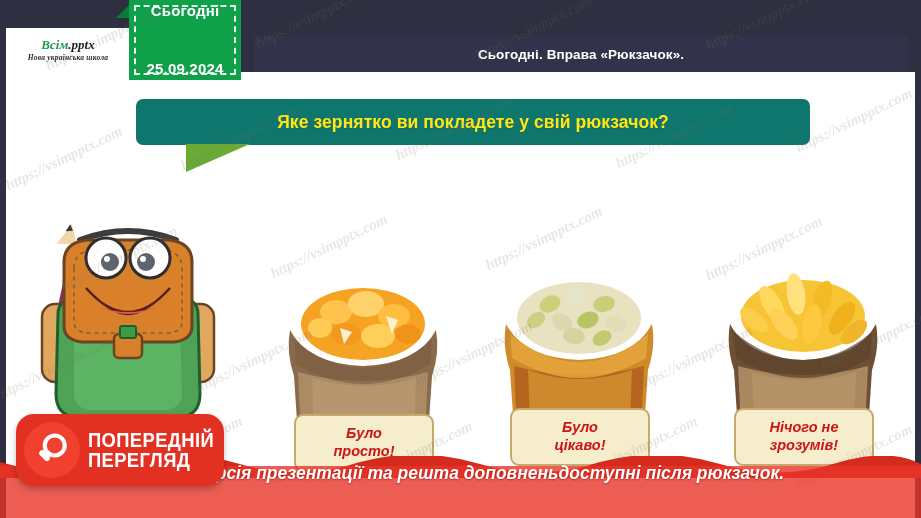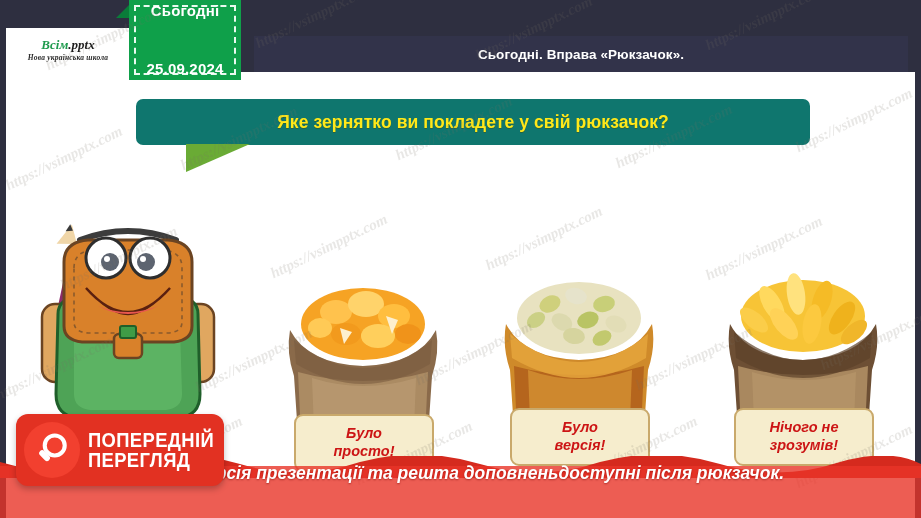--- a/index.html
+++ b/index.html
@@ -128,21 +128,21 @@
   .sack-label span {
     display:block;
     color:#cc1515; font-size:14.5px; font-weight:bold; font-style:italic;
     line-height:1.22; text-align:center; white-space:nowrap;
   }
   
   .preview-badge {
     position:absolute; left:16px; top:414px;
     width:208px; height:72px;
     background:#e23122;
-    border-radius:12px;
+    border-radius:18px;
     display:flex; align-items:center;
     box-shadow:0 3px 6px rgba(0,0,0,.25);
     z-index:20;
   }
   .magnifier {
     width:56px; height:56px; margin-left:8px;
     border-radius:50%;
     background:#f2402f;
     display:flex; align-items:center; justify-content:center;
     flex:none;
@@ -301,21 +301,21 @@
         <ellipse cx="118" cy="76" rx="10" ry="7" fill="#c2c96e" transform="rotate(-28 118 76)"></ellipse>
       </g>
       <path d="M22 62 Q18 84 26 108 L30 168 Q32 186 48 188 L142 188 Q158 186 160 168 L164 108 Q172 84 168 62
                Q150 96 95 98 Q40 96 22 62 Z" fill="#cf8a2a"></path>
       <path d="M30 104 Q95 122 160 104 L157 168 Q156 182 142 184 L48 184 Q34 182 33 168 Z" fill="#b5651d"></path>
       <path d="M44 108 Q95 126 148 108 L146 158 L46 158 Z" fill="#e0a03a" opacity=".6"></path>
       <path d="M26 72 Q60 100 95 100 Q130 100 164 72 L162 96 Q128 116 95 116 Q62 116 28 96 Z" fill="#e5a43c" opacity=".85"></path>
     </svg>
     <div class="sack-label">
       <span>Було</span>
-      <span>версія!</span>
+      <span>цікаво!</span>
     </div>
   </div>
 
   <div class="sack sack-3">
     <svg viewBox="0 0 190 200" width="190" height="200">
       <g>
         <ellipse cx="95" cy="54" rx="62" ry="36" fill="#f7c436"></ellipse>
         <ellipse cx="64" cy="42" rx="9" ry="20" fill="#ffd95e" transform="rotate(-30 64 42)"></ellipse>
         <ellipse cx="88" cy="32" rx="9" ry="21" fill="#ffe27e" transform="rotate(-8 88 32)"></ellipse>
         <ellipse cx="114" cy="38" rx="9" ry="20" fill="#f5bb26" transform="rotate(18 114 38)"></ellipse>

